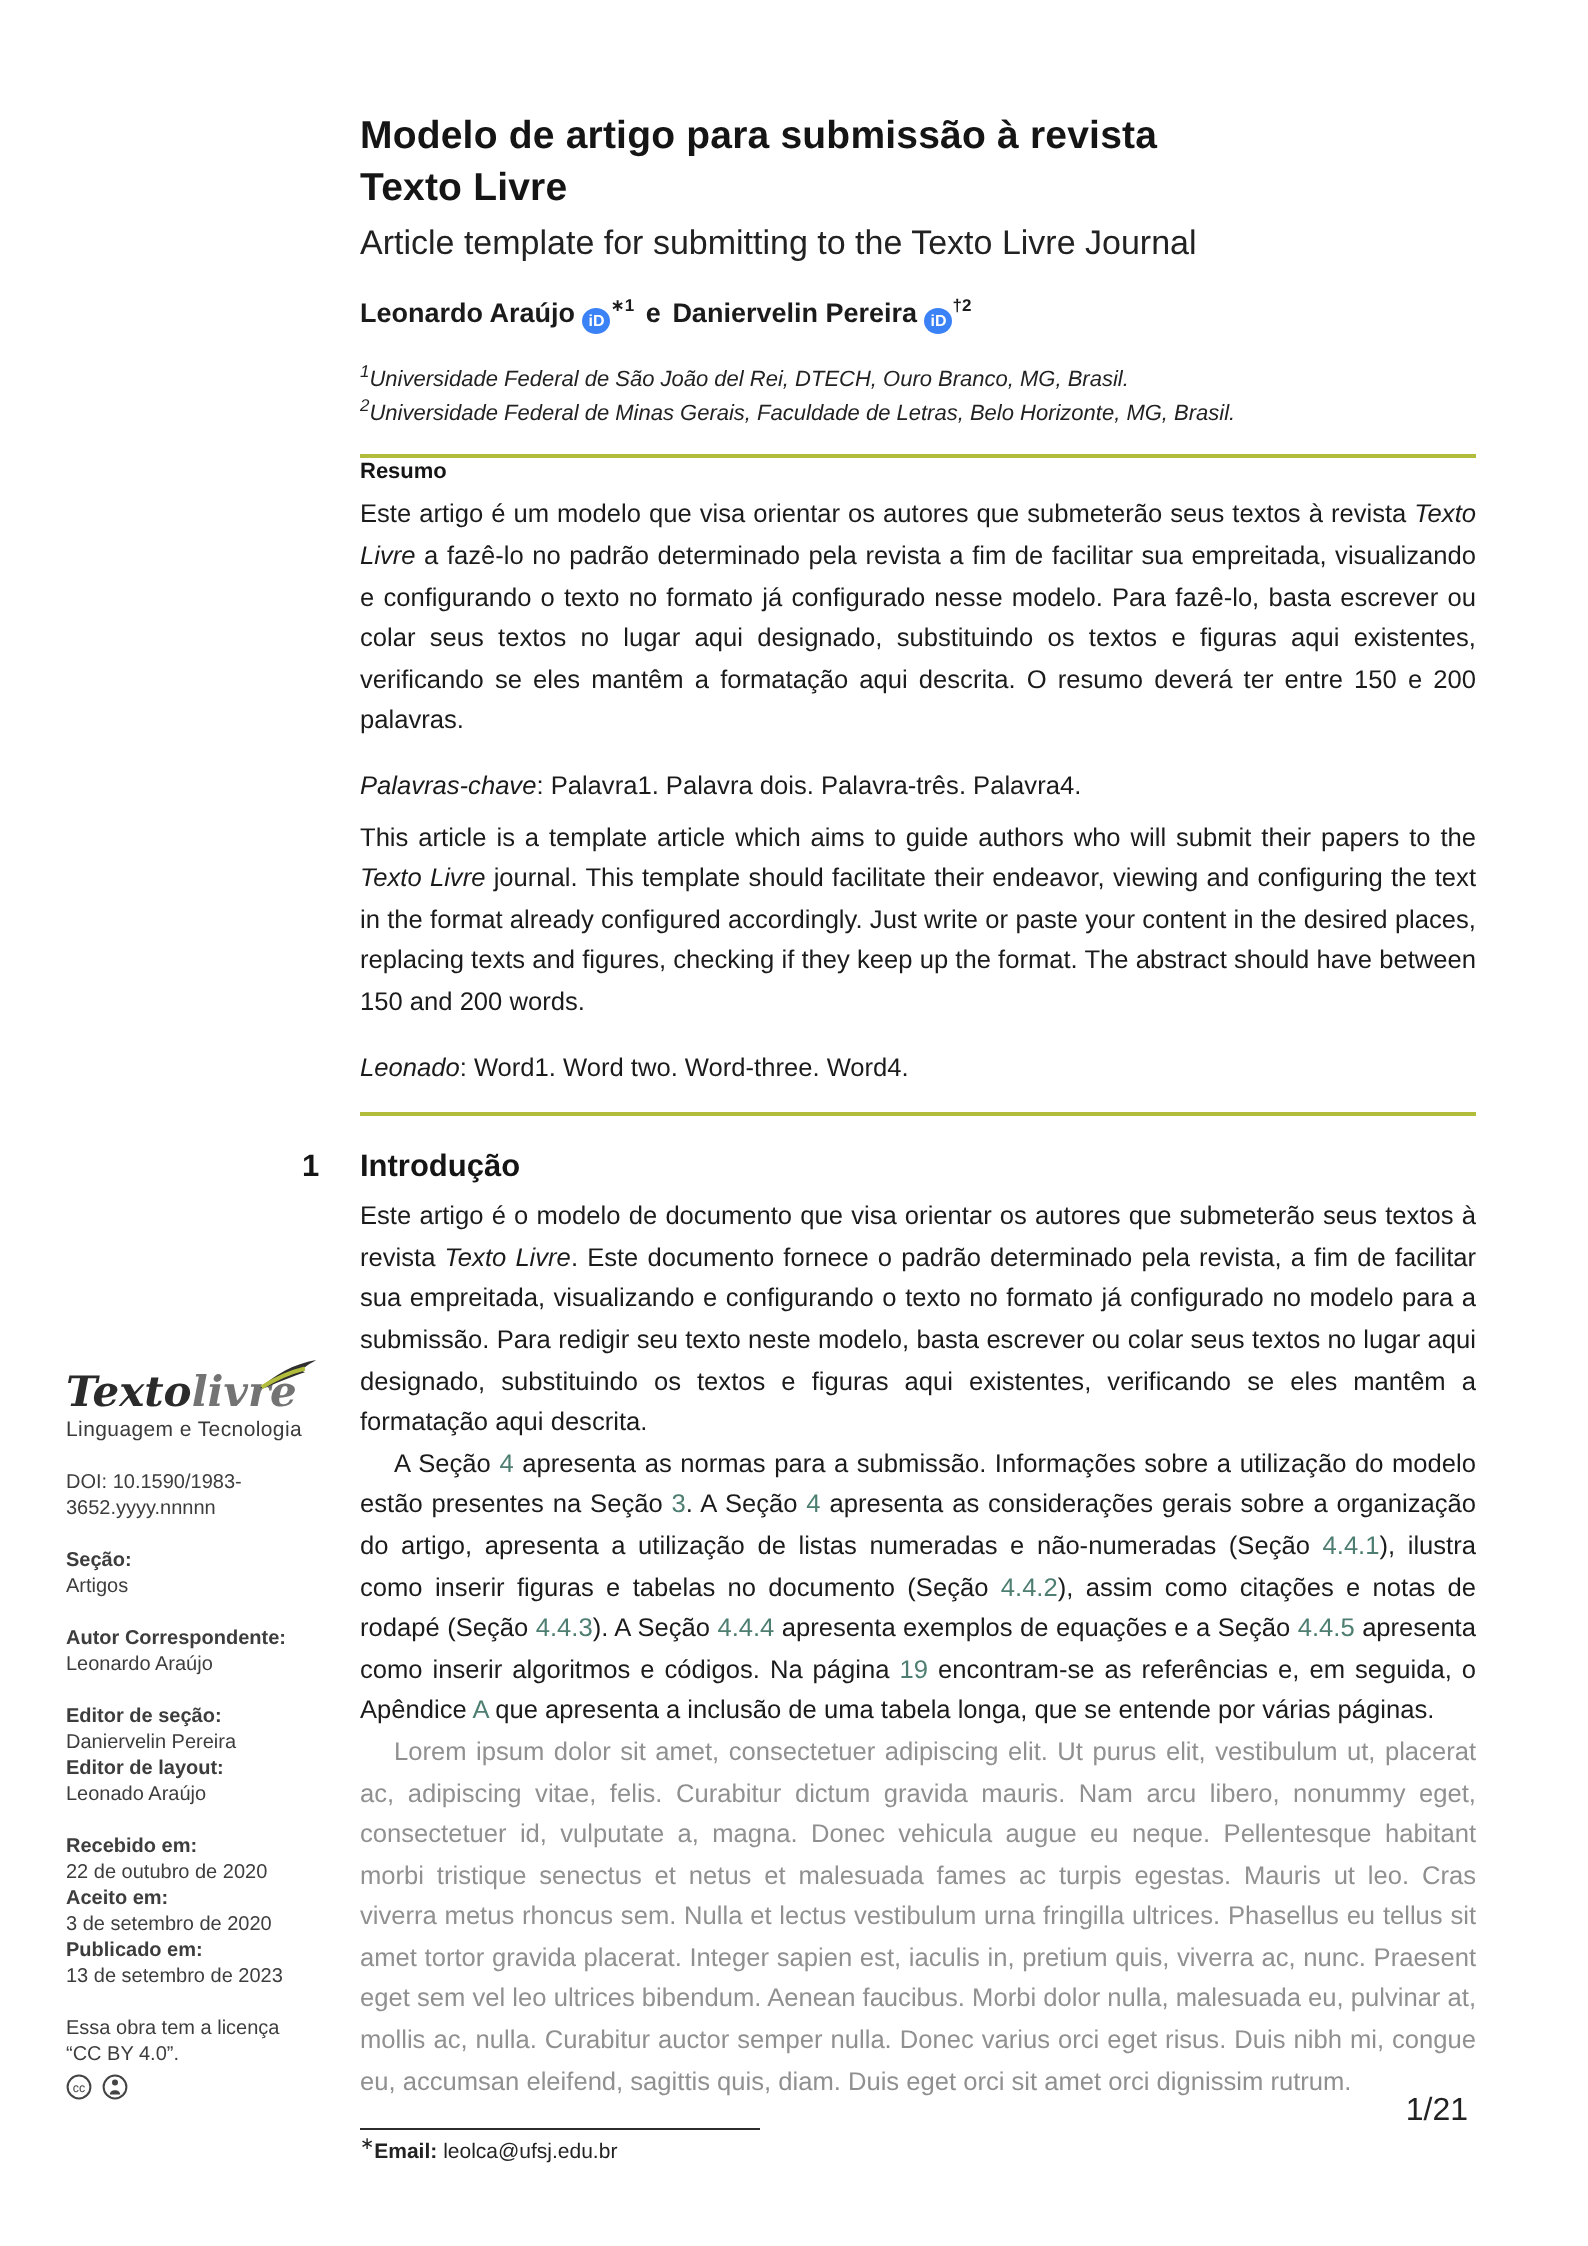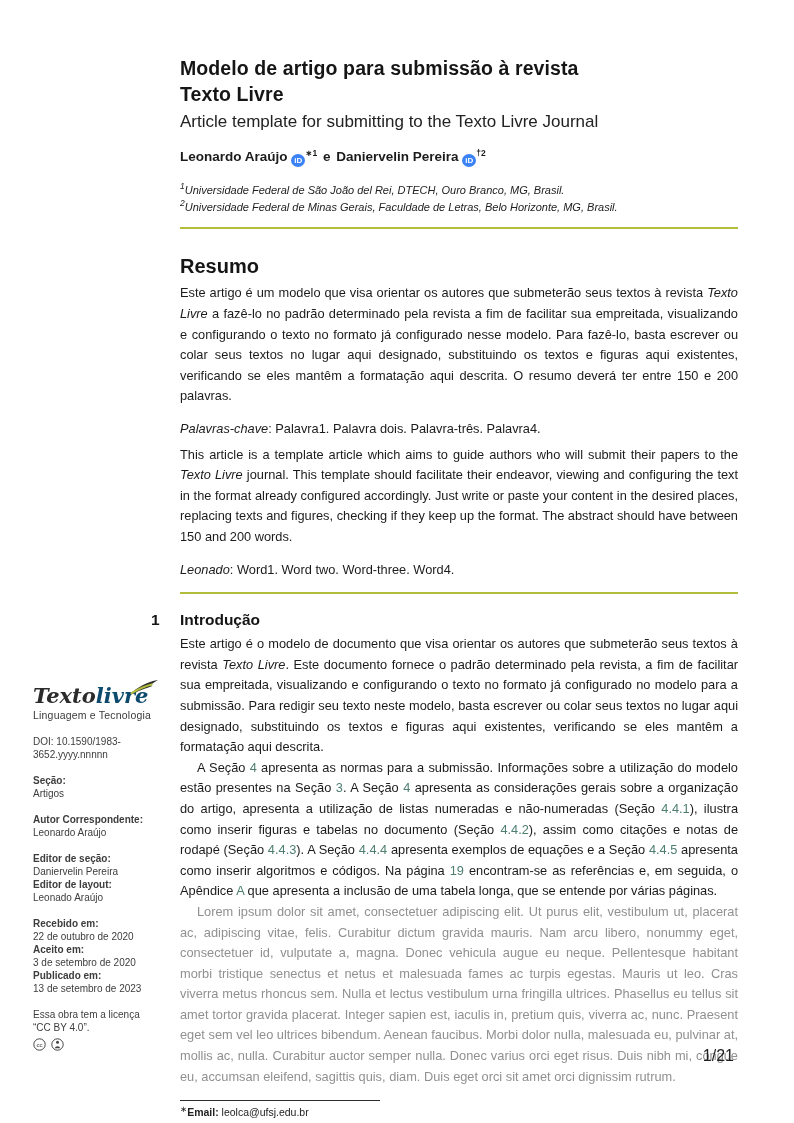--- a/index.html
+++ b/index.html
@@ -10,39 +10,39 @@
   .main{position:absolute;left:180px;top:56px;width:558px;}
   .title{font-size:19.5px;font-weight:bold;line-height:1.32;color:#151515;letter-spacing:.1px;}
   .subtitle{font-size:17px;margin-top:5px;color:#222;}
   .authors{margin-top:17px;font-size:13.5px;font-weight:bold;color:#1b1b1b;}
   .authors .sep{margin:0 2px;}
   .orcid{display:inline-block;width:14px;height:13px;border-radius:50%;background:#3b82f6;color:#fff;
     font-size:8px;font-weight:bold;text-align:center;line-height:13px;vertical-align:-2px;font-style:normal;}
   sup{font-size:8.5px;vertical-align:super;line-height:0;}
   .affil{margin-top:15px;font-style:italic;font-size:11px;line-height:1.5;color:#222;}
   .rule{height:2px;background:#b3bd3c;margin-top:12px;}
-  .abshead{font-size:20px;font-weight:bold;margin-top:26px;color:#151515;}
+  .abshead{font-size:11px;font-weight:bold;margin-top:1px;color:#151515;}
   .bodytext{font-size:12.8px;line-height:20.6px;text-align:justify;margin-top:5px;}
   .kwline{font-size:12.8px;line-height:20.6px;margin-top:12px;}
   .it{font-style:italic;}
   .lnk{color:#4d7e71;}
   .grayp{color:#909090;}
   .indent{text-indent:17px;}
   .sec{position:relative;font-size:15.5px;font-weight:bold;margin-top:17px;color:#151515;}
   .sec .num{position:absolute;left:-29px;}
   .fnblock{margin-top:13px;}
   .fnrule{width:200px;border-top:1px solid #2c2c2c;margin-bottom:4px;}
   .fn{font-size:10.5px;line-height:15px;color:#222;}
   .fn b{font-weight:bold;}
   .pagenum{position:absolute;right:60px;bottom:58px;font-size:16px;color:#222;}
   
   .sidebar{position:absolute;left:33px;top:684px;width:128px;font-size:10px;line-height:13px;color:#3d3d3d;}
   .logo{position:relative;font-family:"DejaVu Serif",serif;font-style:italic;font-weight:bold;
     font-size:21px;line-height:24px;color:#2b2b2b;white-space:nowrap;}
-  .logo .livre{color:#0c4a6e;}
+  .logo .livre{color:#737373;}
   .penicon{position:absolute;right:2px;top:-7px;}
   .tagline{font-size:10.5px;color:#3a3a3a;margin-top:1px;letter-spacing:.2px;}
   .sb-block{margin-top:13px;}
   .sb-label{font-weight:bold;}
   .ccicons{margin-top:3px;}
   .ccicons svg{margin-right:2px;vertical-align:middle;}
 </style>
 </head>
 <body>
 

